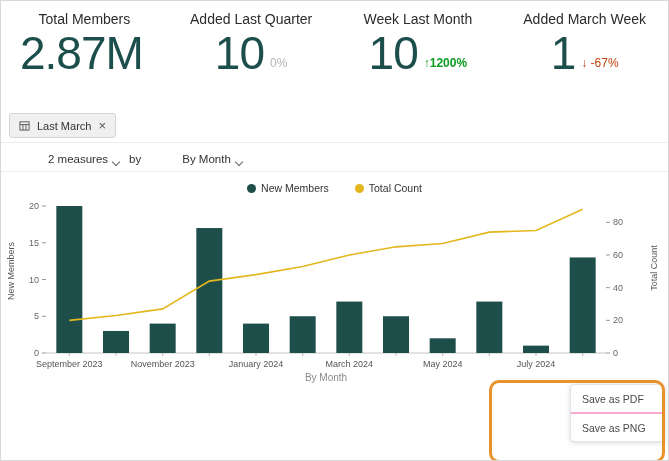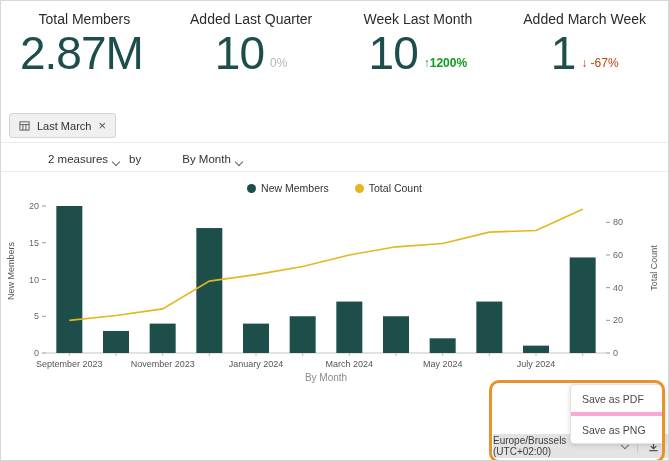--- a/index.html
+++ b/index.html
@@ -41,21 +41,21 @@
   #chart{position:absolute;left:0;top:197px;width:669px;height:195px;font-family:"Liberation Sans",sans-serif;}
   .ylab{position:absolute;font-size:9px;color:#555;width:140px;text-align:center;pointer-events:none;}
   .ylab.left{left:-60px;top:265px;transform:rotate(-90deg);}
   .ylab.right{left:583px;top:262px;transform:rotate(-90deg);}
   .xlab{position:absolute;top:371px;left:0;width:650px;text-align:center;font-size:10px;color:#8a8a8a;pointer-events:none;}
 
   
   .menu{position:absolute;left:569px;top:383px;width:93px;background:#fff;border:1px solid #e3e3e3;
         border-radius:4px;box-shadow:0 1px 5px rgba(0,0,0,.15);z-index:5;}
   .menu-item{height:27px;display:flex;align-items:center;padding-left:11px;font-size:10.5px;color:#4a4a4a;cursor:pointer;}
-  .menu-item + .menu-item{border-top:4px solid #f9a8d4;}
+  .menu-item + .menu-item{border-top:2px solid #f9a8d4;}
 
   
   .footer{position:absolute;left:492px;right:0;top:433px;height:24px;background:#e3e3e3;display:flex;
           align-items:center;justify-content:flex-end;gap:9px;padding-right:8px;font-size:10px;color:#3c3c3c;z-index:2;}
   .tz{display:flex;align-items:center;gap:5px;cursor:pointer;}
   .footer-sep{width:1px;height:14px;background:#c9c9c9;}
   .dl{display:flex;align-items:center;cursor:pointer;}
 
   
   .annot{position:absolute;left:488px;top:379px;width:170px;height:77px;border:3px solid #E8922C;
@@ -191,29 +191,16 @@
     </svg>
   <div class="ylab left">New Members</div>
   <div class="ylab right">Total Count</div>
   <div class="xlab">By Month</div>
 
   <div class="menu">
     <div class="menu-item">Save as PDF</div>
     <div class="menu-item">Save as PNG</div>
   </div>
 
-  <div class="footer">
-    <span class="tz">
-      <span>Europe/Brussels (UTC+02:00)</span>
-      <span class="chev"></span>
-    </span>
-    <span class="footer-sep"></span>
-    <span class="dl">
-      <svg width="13" height="13" viewBox="0 0 14 14">
-        <path d="M7 2 L7 9 M4 6.5 L7 9.5 L10 6.5" fill="none" stroke="#444" stroke-width="1.2"></path>
-        <path d="M2.5 11.5 L11.5 11.5" fill="none" stroke="#444" stroke-width="1.2"></path>
-      </svg>
-    </span>
-  </div>
 
   <div class="annot"></div>
 
 </div>
 
 </body></html>

